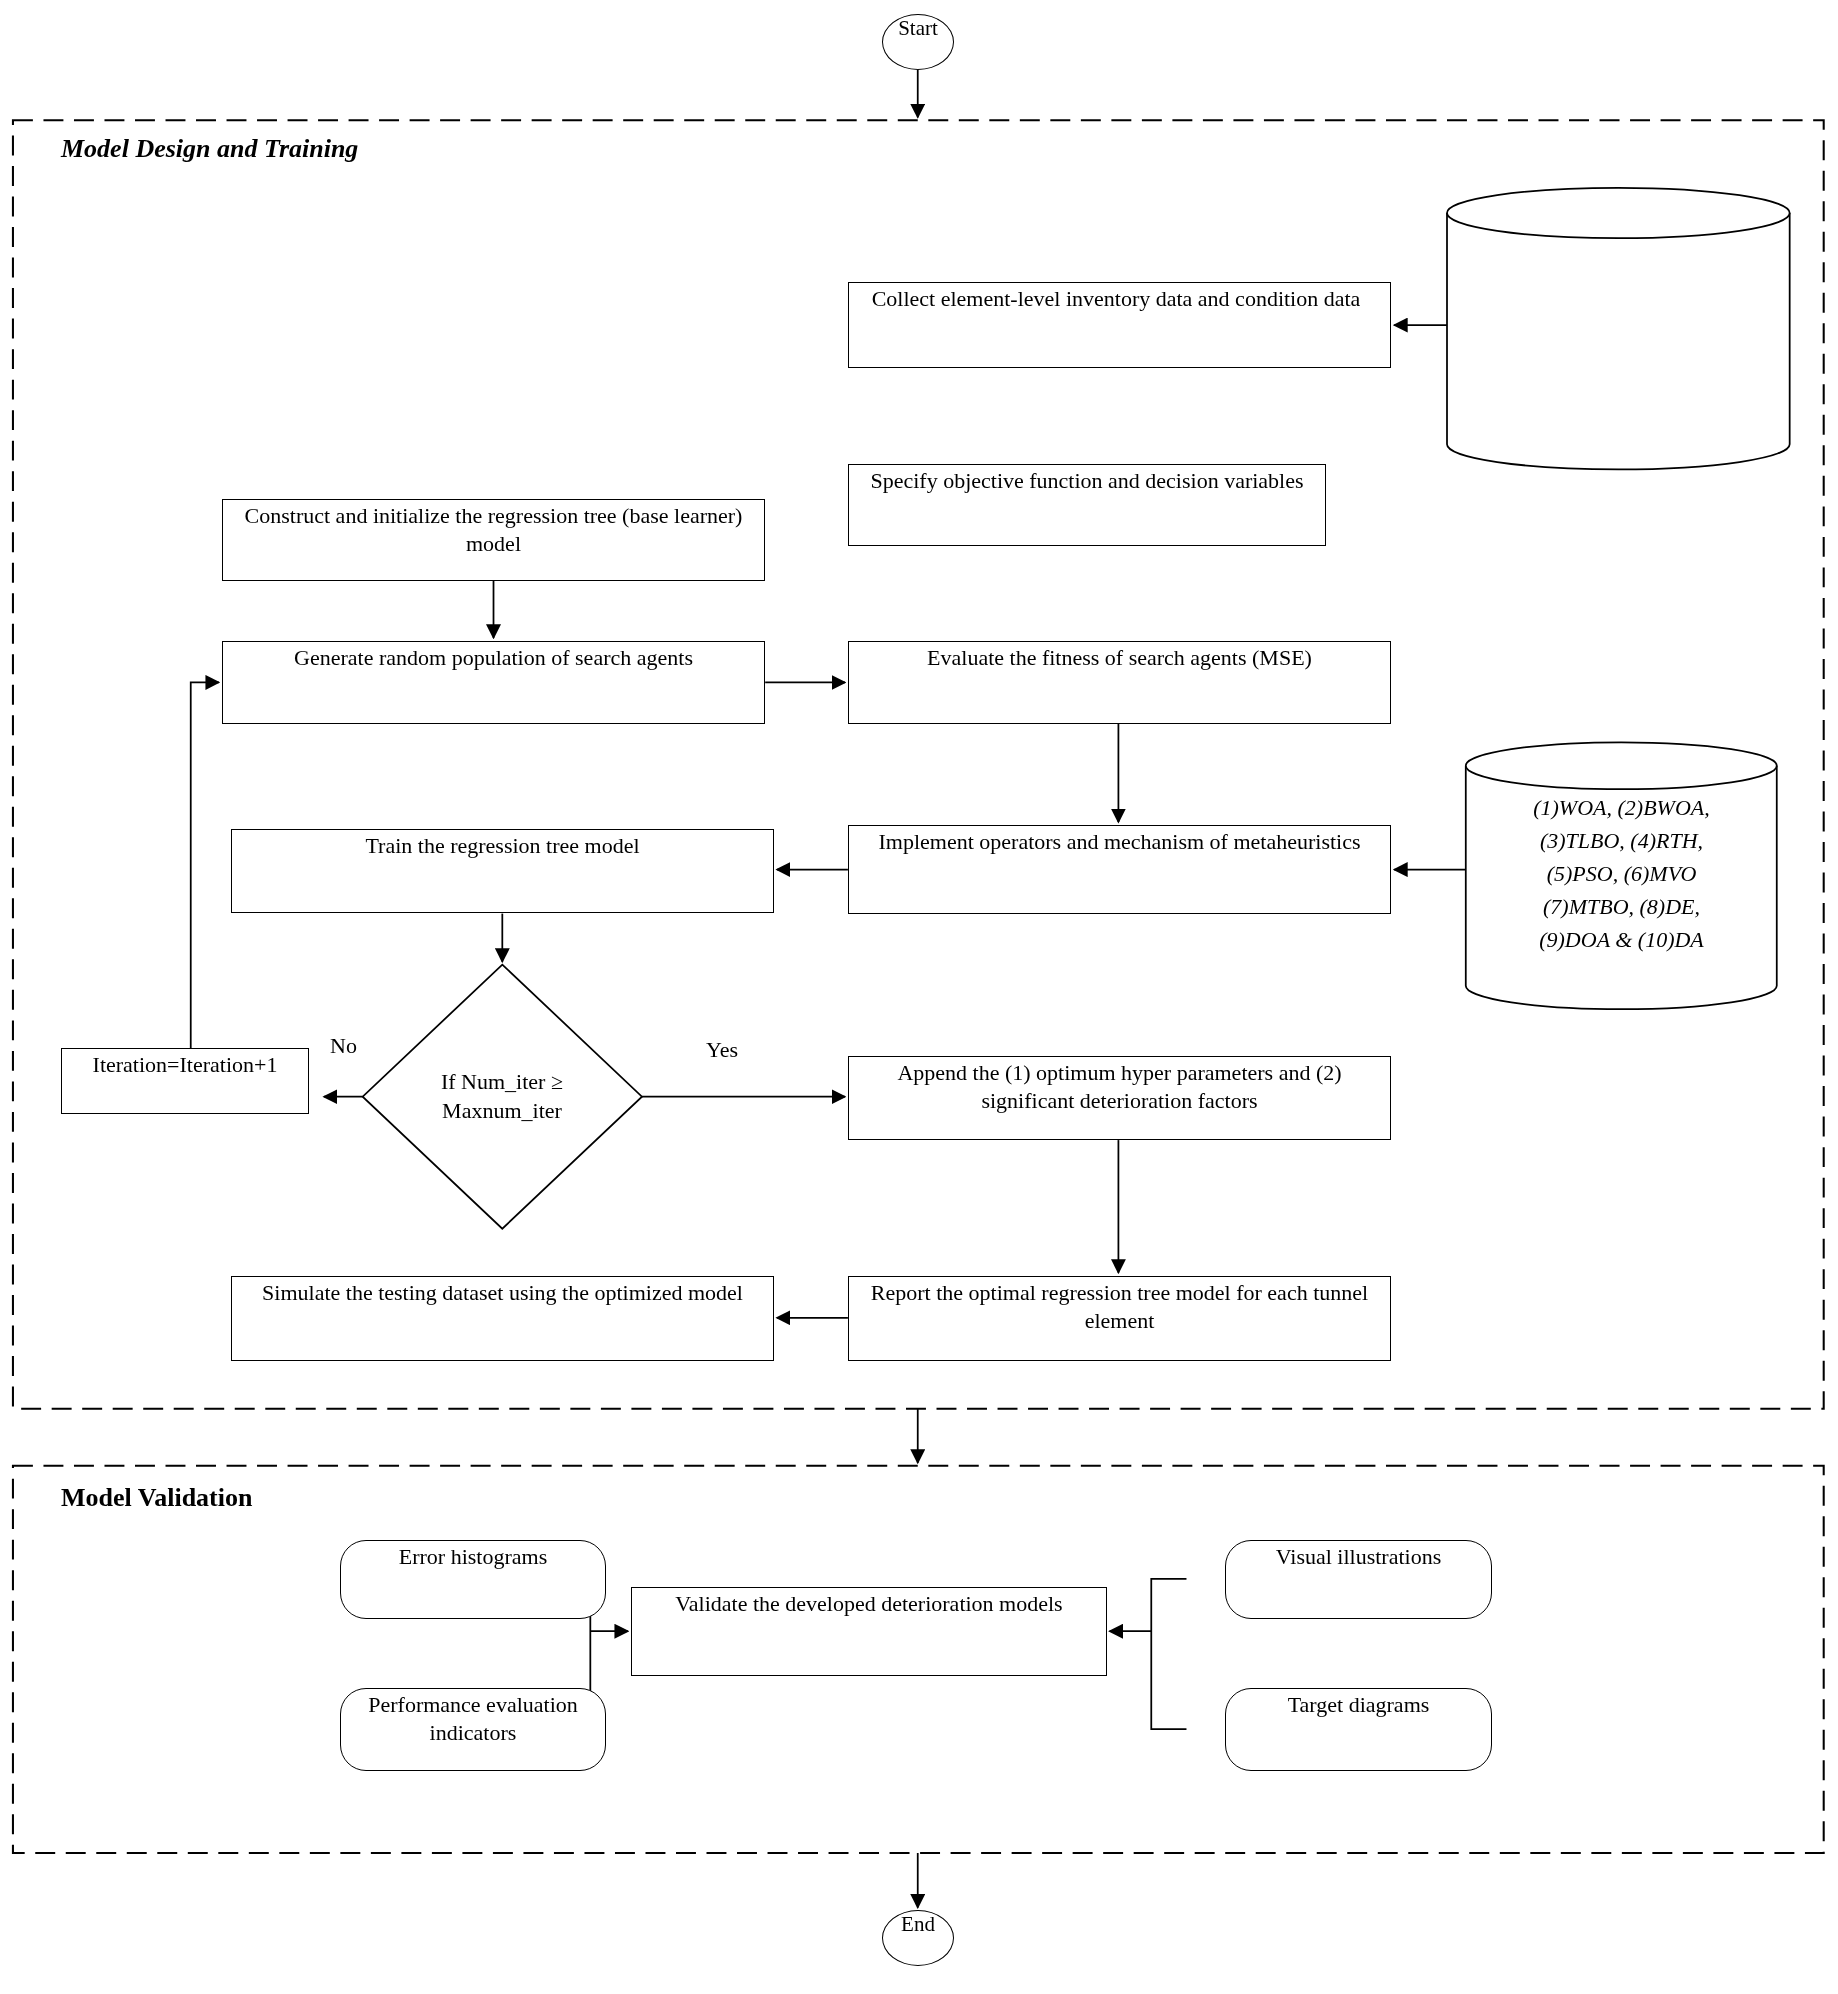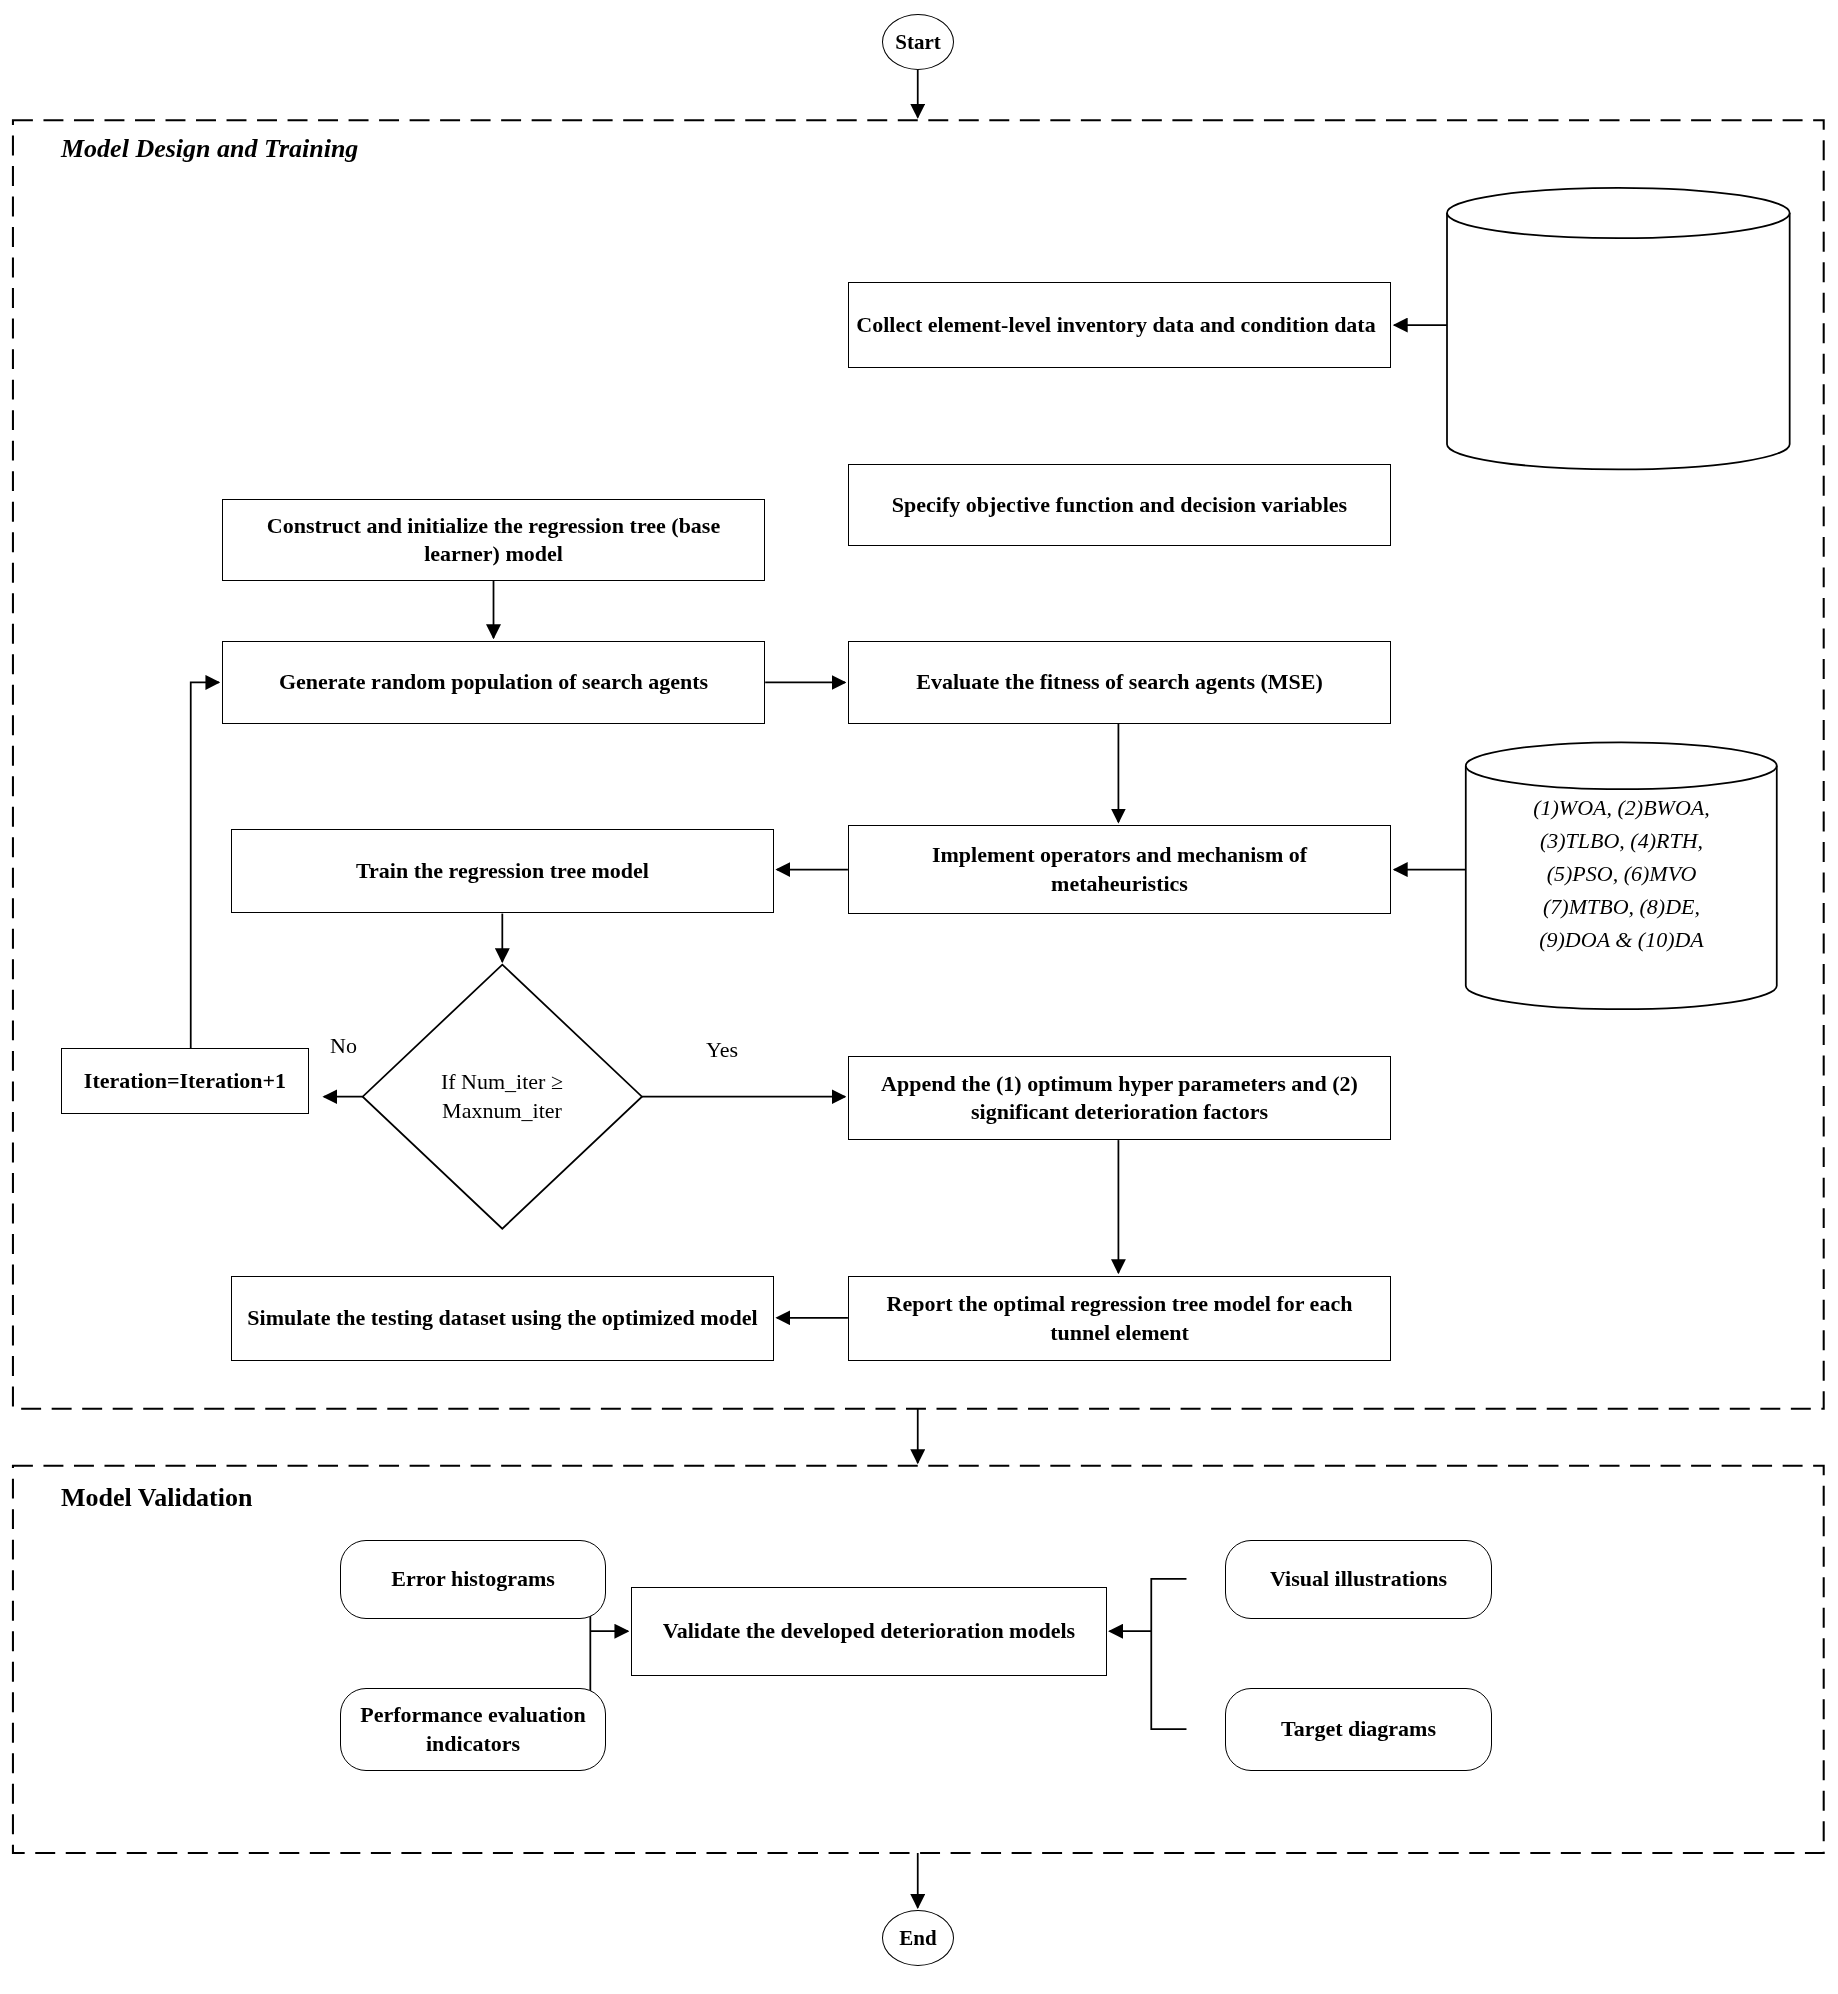--- a/index.html
+++ b/index.html
@@ -19,30 +19,29 @@
   svg.wires {
     position: absolute;
     left: 0;
     top: 0;
     width: 1839px;
     height: 1995px;
   }
   .node {
     position: absolute;
     display: flex;
-    align-items: center;
+    align-items: flex-start;
     justify-content: center;
     text-align: center;
     background: #ffffff;
     border: 1.8px solid #000;
     font-size: 22px;
     line-height: 1.28;
     padding: 2.3px 13px;
     box-sizing: border-box;
-    font-weight: bold;
   }
   .rounded {
     border-radius: 26px;
     margin-left: 39px;
   }
   .terminal {
     border-radius: 50%;
     font-size: 21px;
     padding: 0;
   }
@@ -140,21 +139,21 @@
 
 
   <div class="node" style="left:848px; top:282px; width:543px; height:86px;padding-left:6px;">
     <span>Collect element-level inventory data and condition data</span>
   </div>
 
   <div class="node" style="left:222px; top:464px; width:543px; height:82px;margin-top:35px;">
     <span>Construct and initialize the regression tree (base learner) model</span>
   </div>
 
-  <div class="node" style="left:848px; top:464px; width:543px; height:82px;">
+  <div class="node" style="left:848px; top:464px; width:478px; height:82px;">
     <span>Specify objective function and decision variables</span>
   </div>
 
   <div class="node" style="left:222px; top:641px; width:543px; height:83px;">
     <span>Generate random population of search agents</span>
   </div>
 
   <div class="node" style="left:848px; top:641px; width:543px; height:83px;">
     <span>Evaluate the fitness of search agents (MSE)</span>
   </div>

